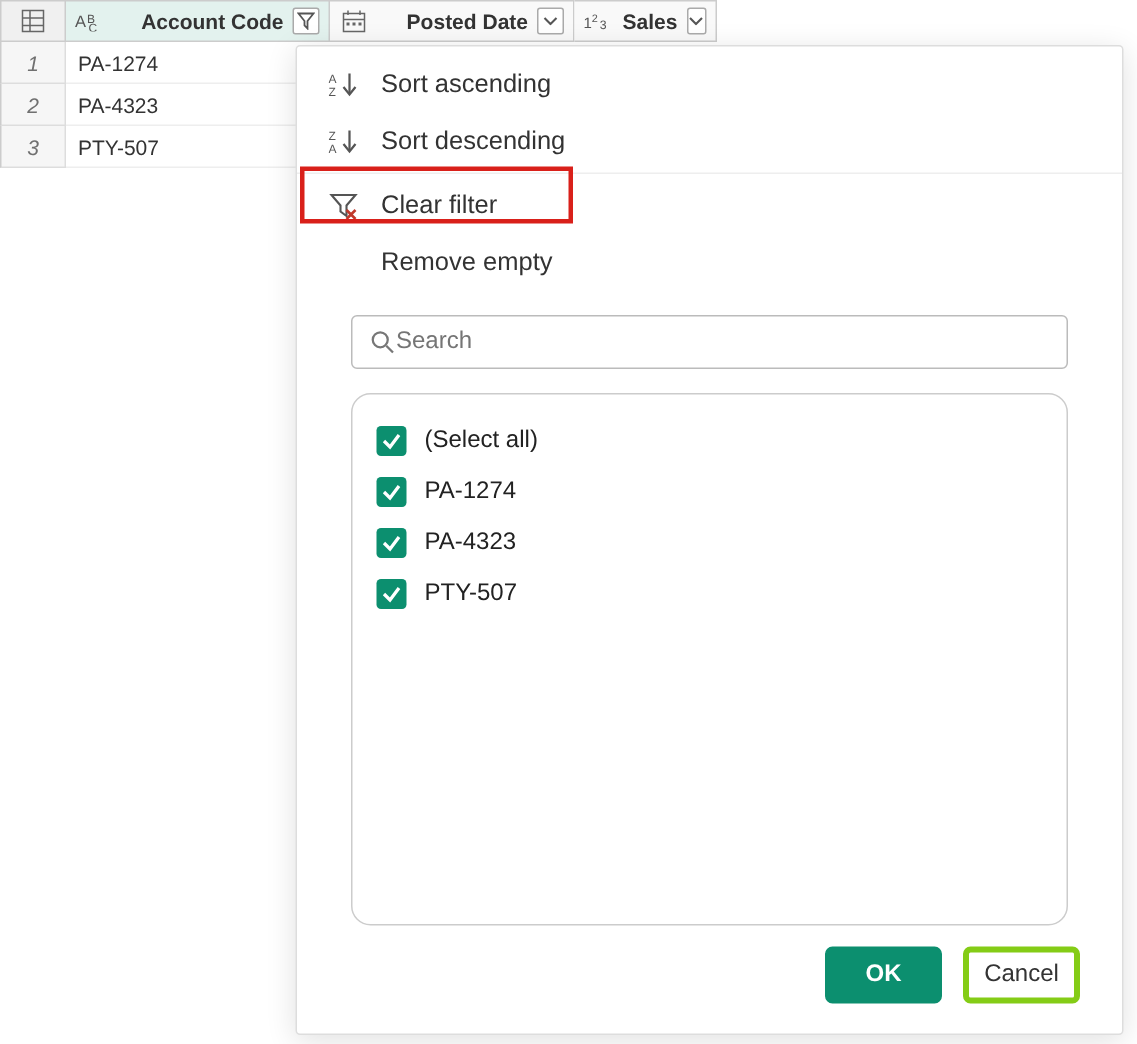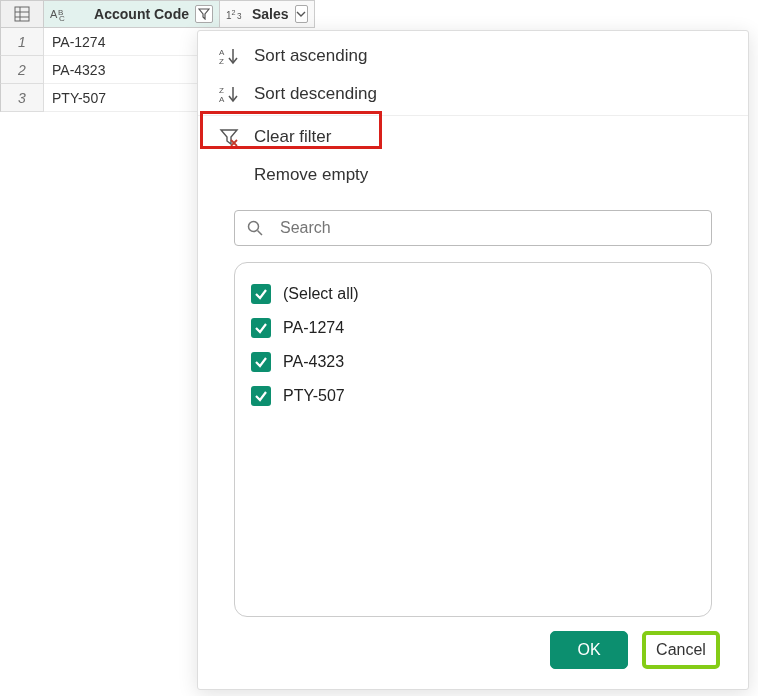--- a/index.html
+++ b/index.html
@@ -97,21 +97,21 @@
       pointer-events: none;
     }
     .text-filters-row {
       display:flex; align-items:center; justify-content:space-between;
       padding-right: 22px;
     }
     .search-wrap { padding: 16px 36px 10px 36px; }
     .search-box {
       display: flex; align-items: center;
       border: 1px solid #bbb; border-radius: 4px;
-      height: 36px; padding: 0 12px; gap: 17px;
+      height: 36px; padding: 0 12px; gap: 1px;
     }
     .search-input {
       border: none; outline: none; flex:1; font-size: 16px; color:#333;
       background: transparent;
     }
     .list-box {
       margin: 6px 36px 0 36px;
       border: 1px solid #ccc; border-radius: 13px;
       flex: 1;
       padding: 14px 16px;
@@ -132,21 +132,21 @@
       display: flex; justify-content: flex-end; gap: 14px;
       padding: 14px 28px 14px 0;
     }
     .btn {
       min-width: 78px; height: 38px;
       border-radius: 5px;
       font-size: 16px;
       display:flex; align-items:center; justify-content:center;
       cursor: pointer;
     }
-    .btn-primary { background:#0c8f6f; color:#fff; border:1px solid #0c8f6f; font-weight:400;}
+    .btn-primary { background:#0c8f6f; color:#fff; border:1px solid #0c8f6f; font-weight:700;}
     .btn-secondary { background:#fff; color:#333; border:4px solid #84cc16; }
     svg { display:block; }
   </style>
 </head>
 <body>
 
 <div class="grid-container">
   <div class="header-row">
     <div class="header-cell first">
       <span>
@@ -163,20 +163,39 @@
         <svg width="20" height="14" viewBox="0 0 20 14">
             <text x="0" y="11" font-size="11" fill="#555" font-family="Arial">A</text>
             <text x="8" y="8" font-size="8" fill="#555" font-family="Arial">B</text>
             <text x="9" y="14" font-size="8" fill="#555" font-family="Arial">C</text>
           </svg>
       </span>
       <span class="col-label">Account Code</span>
       <span class="dropdown-btn">
         <svg width="12" height="12" viewBox="0 0 12 12">
             <path d="M1 1 L11 1 L7 6 L7 11 L5 9 L5 6 Z" fill="none" stroke="#555" stroke-width="1.2"></path>
+          </svg>
+      </span>
+    </div>
+    <div class="header-cell col-posted">
+      <span class="type-icon">
+        <svg width="16" height="16" viewBox="0 0 16 16">
+            <rect x="1" y="3" width="14" height="12" fill="none" stroke="#666"></rect>
+            <line x1="1" y1="7" x2="15" y2="7" stroke="#666"></line>
+            <line x1="4" y1="1" x2="4" y2="4" stroke="#666"></line>
+            <line x1="12" y1="1" x2="12" y2="4" stroke="#666"></line>
+            <rect x="3" y="9" width="2" height="2" fill="#666"></rect>
+            <rect x="7" y="9" width="2" height="2" fill="#666"></rect>
+            <rect x="11" y="9" width="2" height="2" fill="#666"></rect>
+          </svg>
+      </span>
+      <span class="col-label">Posted Date</span>
+      <span class="dropdown-btn">
+        <svg width="10" height="6" viewBox="0 0 10 6">
+            <path d="M1 1 L5 5 L9 1" fill="none" stroke="#555" stroke-width="1.4"></path>
           </svg>
       </span>
     </div>
     <div class="header-cell col-sales">
       <span class="type-icon">
         <svg width="22" height="14" viewBox="0 0 22 14">
             <text x="0" y="12" font-size="11" fill="#555" font-family="Arial">1</text>
             <text x="6" y="8" font-size="8" fill="#555" font-family="Arial">2</text>
             <text x="12" y="13" font-size="9" fill="#555" font-family="Arial">3</text>
           </svg>

